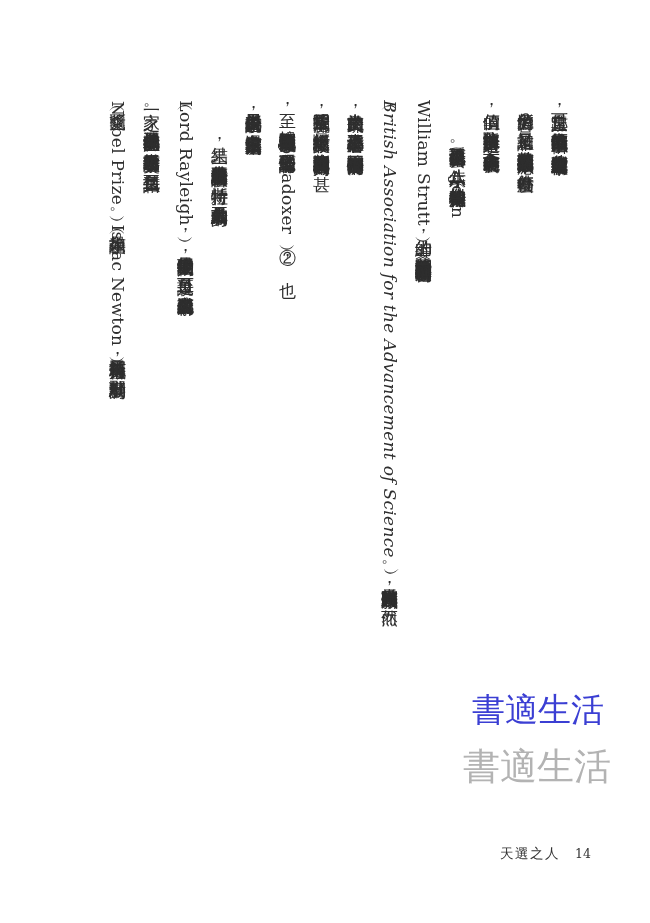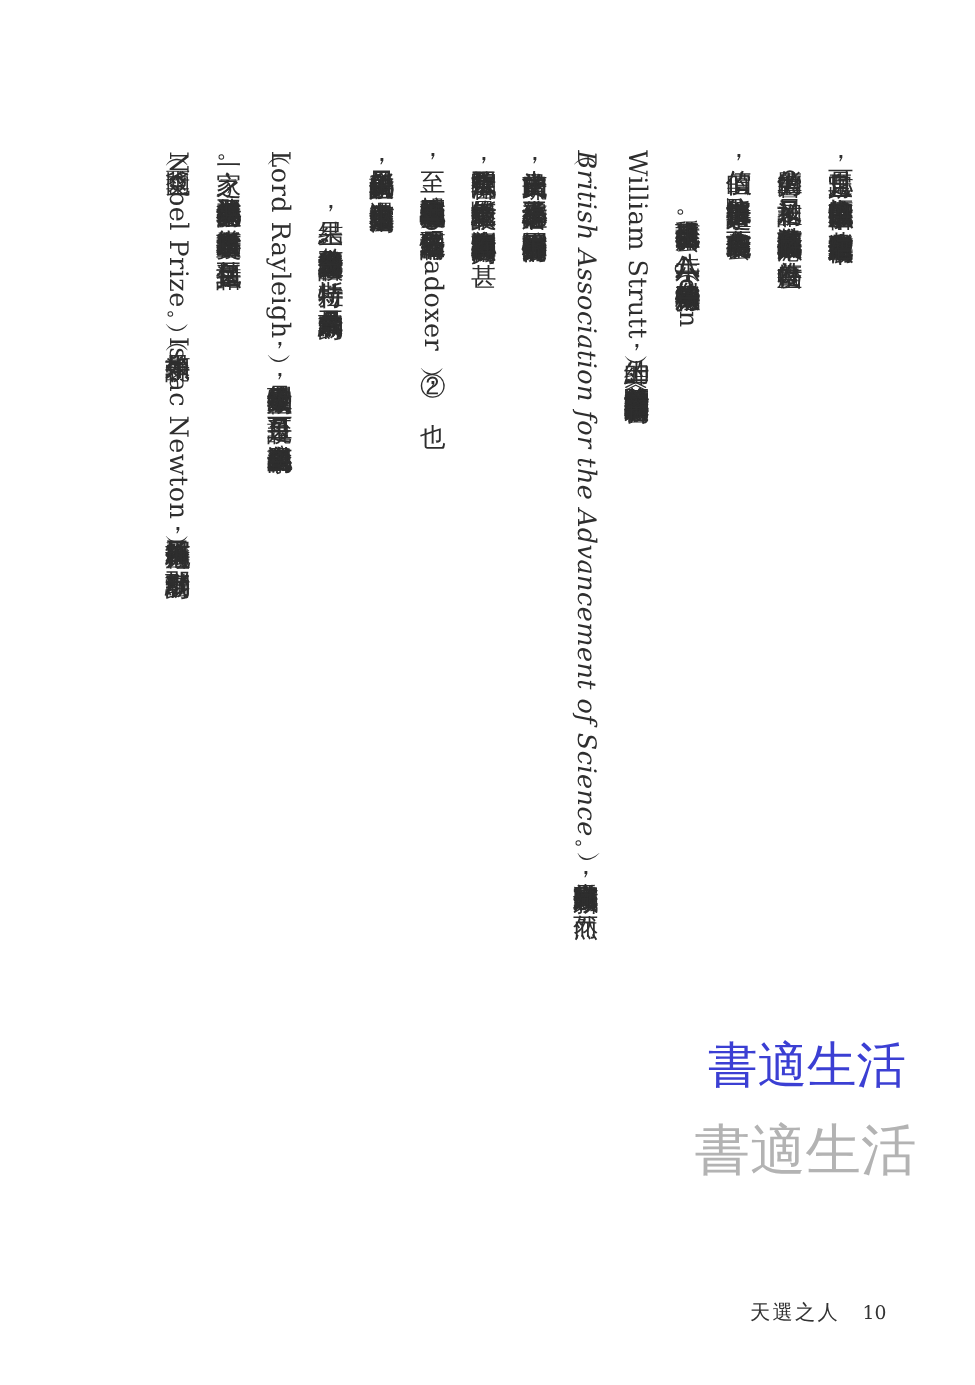--- a/index.html
+++ b/index.html
@@ -54,21 +54,21 @@
   }
   .wm-gray {
     left: 463px; top: 742px;
     font-size: 37px;
     color: #ababab;
     opacity: 0.9;
   }
 
   .footer {
     position: absolute;
-    left: 500px; top: 866px;
+    left: 500px; top: 845px;
     display: flex;
     align-items: baseline;
     gap: 15px;
     color: #333333;
   }
   .footer .title {
     font-size: 13.5px;
     letter-spacing: 1.5px;
   }
   .footer .pagenum {
@@ -100,16 +100,16 @@
     <div class="col">（Lord Rayleigh），是物理學界的重量級人物，甚至可說是，公認有史以來最傑出的科學</div>
     <div class="col">家之一。他那漫長且成就斐然的學術生涯，幾乎囊括所有重量級科學獎項，甚至包括諾貝</div>
     <div class="col">爾獎（Nobel Prize）。如果說牛頓（Isaac Newton）解釋了蘋果為何會落地，那麼瑞利勳爵</div>
   </div>
 
   <div class="wm wm-blue">書適生活</div>
   <div class="wm wm-gray">書適生活</div>
 
   <div class="footer">
     <span class="title">天選之人</span>
-    <span class="pagenum">10</span>
+    <span class="pagenum">14</span>
   </div>
 
 </div>
 
 </body></html>

